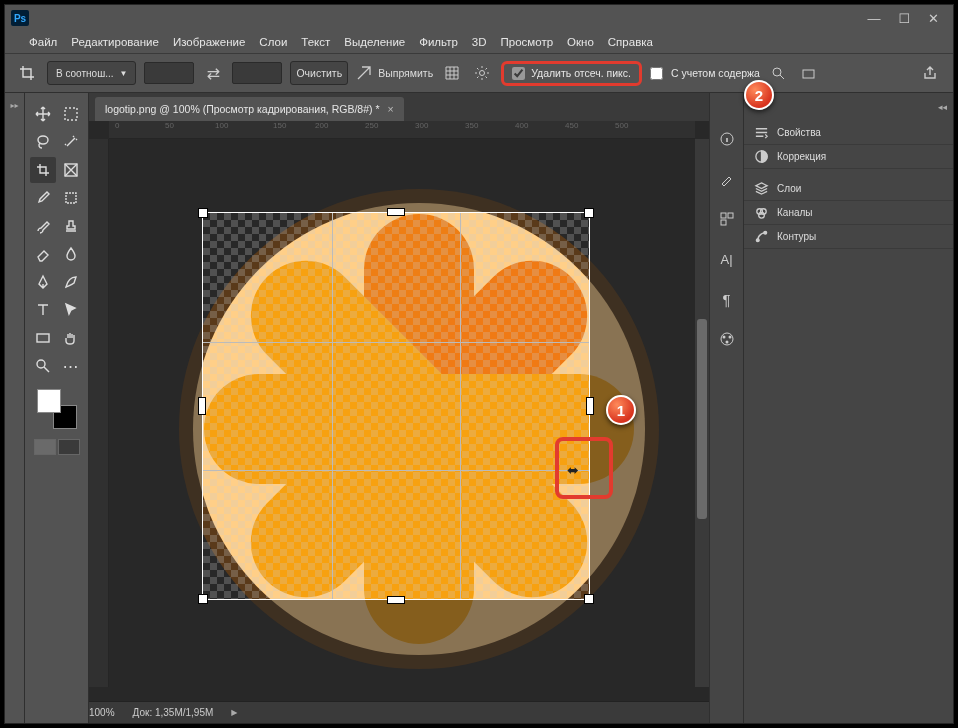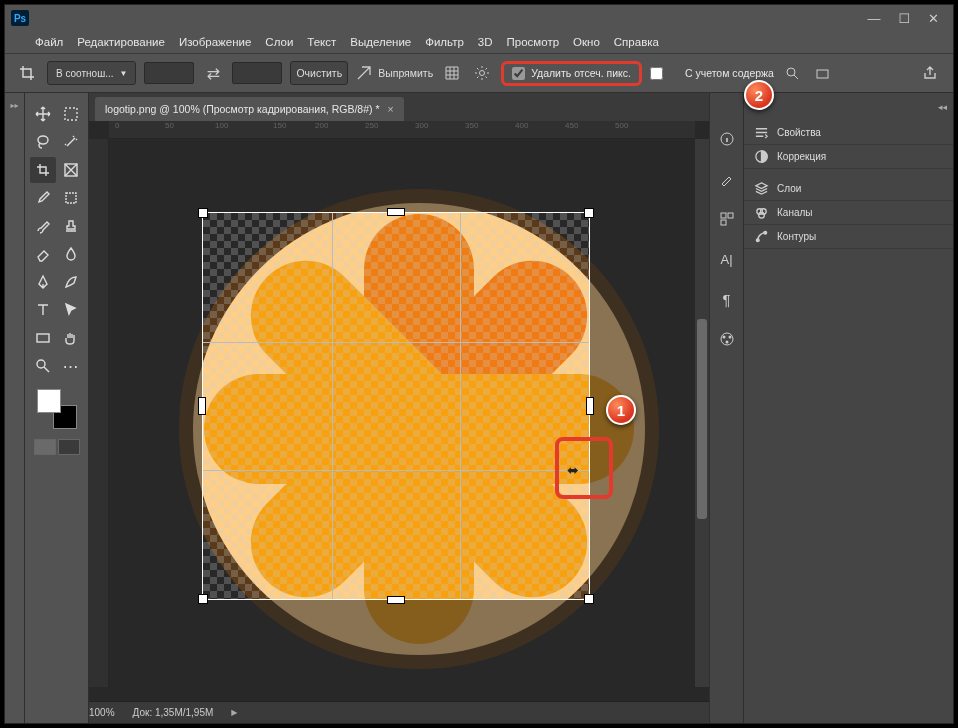--- a/index.html
+++ b/index.html
@@ -2,33 +2,33 @@
 <html><head>
 <meta charset="utf-8">
 <style>
 *{margin:0;padding:0;box-sizing:border-box;font-family:"Segoe UI",Tahoma,sans-serif;user-select:none}
 body{background:#000;width:958px;height:728px;overflow:hidden;position:relative}
 .app{position:absolute;inset:4px;background:#535353;border:1px solid #252525;display:flex;flex-direction:column}
 .titlebar{height:26px;background:#535353;display:flex;align-items:center;padding:0 6px;color:#ddd;font-size:11px}
 .ps-logo{width:18px;height:16px;background:#001e36;color:#31a8ff;font-weight:bold;font-size:10px;display:flex;align-items:center;justify-content:center;border-radius:2px;margin-right:8px}
 .window-controls{margin-left:auto;display:flex;gap:18px;padding-right:8px}
 .window-controls span{color:#ccc;font-size:13px;cursor:pointer}
-.menubar{height:22px;background:#535353;display:flex;align-items:center;padding:0 30px;gap:14px}
+.menubar{height:22px;background:#535353;display:flex;align-items:center;padding:0 24px;gap:14px}
 .menubar span{color:#e6e6e6;font-size:11.5px;cursor:pointer}
 .options-bar{height:40px;background:#535353;border-top:1px solid #3a3a3a;border-bottom:1px solid #2f2f2f;display:flex;align-items:center;padding:0 10px;gap:8px}
 .crop-btn{width:24px;height:24px;display:flex;align-items:center;justify-content:center}
 .ratio-dd{height:24px;background:#454545;border:1px solid #2b2b2b;border-radius:3px;display:flex;align-items:center;padding:0 8px;color:#ddd;font-size:10px;gap:6px;cursor:pointer}
 .dim-input{width:50px;height:22px;background:#3a3a3a;border:1px solid #2a2a2a;border-radius:2px}
 .swap-btn,.reset-btn{width:22px;height:22px;display:flex;align-items:center;justify-content:center;color:#ccc;cursor:pointer}
 .pill-btn{height:24px;background:#454545;border:1px solid #2b2b2b;border-radius:3px;padding:0 5px;color:#ddd;font-size:10.5px;display:flex;align-items:center;cursor:pointer}
 .straighten{display:flex;align-items:center;gap:6px;color:#ddd;font-size:10.5px}
 .icon-btn{width:22px;height:22px;display:flex;align-items:center;justify-content:center;color:#ccc;cursor:pointer}
 .delete-crop{border:3px solid #e23b2e;border-radius:6px;padding:3px 8px;display:flex;align-items:center;gap:6px;color:#e6e6e6;font-size:10.5px;background:#535353}
 .delete-crop input{accent-color:#999}
-.content-aware{display:flex;align-items:center;gap:22px;color:#e6e6e6;font-size:10.5px}
+.content-aware{display:flex;align-items:center;gap:8px;color:#e6e6e6;font-size:10.5px}
 .share-btn{width:26px;height:26px;margin-left:auto;display:flex;align-items:center;justify-content:center;color:#ccc;cursor:pointer}
 .body-row{flex:1;display:flex;min-height:0}
 .tool-strip{width:20px;background:#535353;border-right:1px solid #2f2f2f;display:flex;flex-direction:column;align-items:center;padding-top:6px}
 .collapse-arrow{color:#aaa;font-size:8px;margin-top:2px}
 .toolbox{width:64px;background:#535353;border-right:1px solid #2f2f2f;display:flex;flex-direction:column;align-items:center;padding:8px 0}
 .tool-grid{display:grid;grid-template-columns:26px 26px;gap:2px}
 .tool{width:26px;height:26px;display:flex;align-items:center;justify-content:center;color:#ddd;cursor:pointer;border-radius:2px;position:relative}
 .tool svg{width:16px;height:16px;stroke:#ddd;fill:none;stroke-width:1.4}
 .tool.active{background:#3a3a3a}
 .swatches{margin-top:10px;position:relative;width:40px;height:40px}

